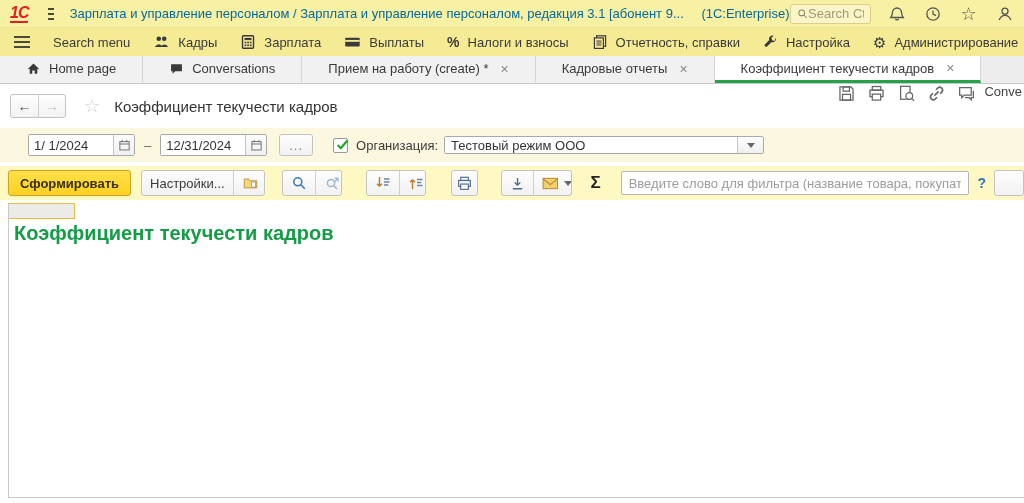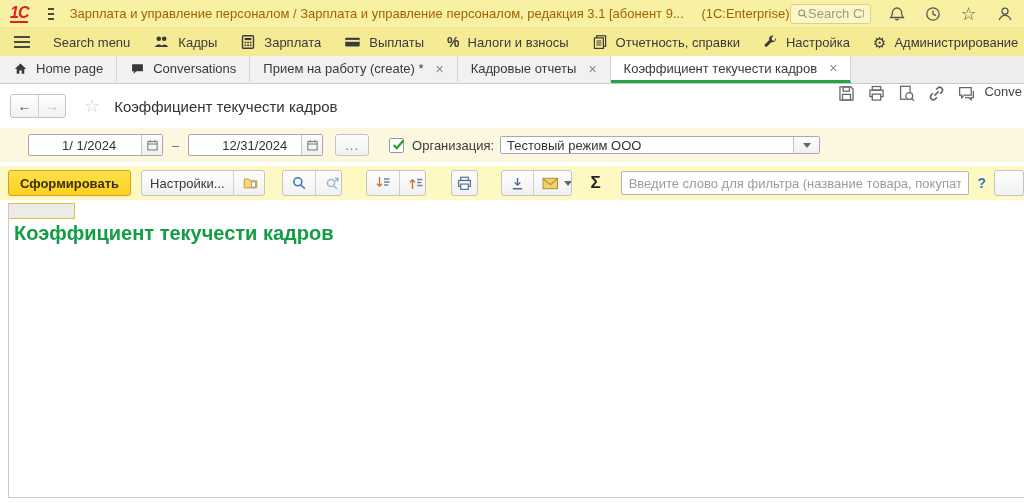--- a/index.html
+++ b/index.html
@@ -6,40 +6,40 @@
   html,body { width:1024px; height:503px; overflow:hidden; background:#fff;
     font-family:"Liberation Sans","DejaVu Sans",sans-serif; font-size:13px; color:#3a3a3a; }
   .row { position:absolute; left:0; right:0; display:flex; align-items:center; }
 
   
   .topbar { top:0; height:28px; background:#f8f0a3; border-bottom:1px solid #eee3a0; }
   .logo { font-weight:bold; font-size:16px; color:#e31e24; margin-left:10px; letter-spacing:-1px;
           border-bottom:2px solid #e31e24; line-height:17px; font-style:italic; }
   .burger { width:16px; display:flex; flex-direction:column; gap:3px; margin-left:20px; cursor:pointer;}
   .burger i { height:2px; background:#4a4a3a; display:block; }
-  .win-title { margin-left:16px; white-space:nowrap; color:#a16207; }
+  .win-title { margin-left:16px; white-space:nowrap; color:#0369a1; }
   .win-title .sfx { margin-left:14px; }
   .top-search { margin-left:auto; width:222px; height:20px; background:#fbf6c8; border:1px solid #ddcf87;
     border-radius:3px; display:flex; align-items:center; padding:0 6px; }
   .top-search input { border:0; outline:0; background:transparent; width:100%; font-size:13px; color:#555;
     font-family:inherit; }
   .top-search input::placeholder { color:#a09a76; }
   .top-icons { display:flex; align-items:center; gap:17px; margin-left:16px; padding-right:10px; }
   .ticon { width:19px; height:19px; display:flex; align-items:center; justify-content:center; cursor:pointer; }
   .star-glyph { font-size:18px; color:#555; line-height:18px; }
 
   
   .menubar { top:28px; height:28px; background:#f5eb95; gap:23px; padding-left:12px; }
   .menu-item { display:flex; align-items:center; gap:8px; cursor:pointer; white-space:nowrap; }
   .menu-item .pct { font-weight:bold; font-size:14px; color:#3a3a3a; }
   .menu-item .gear-glyph { font-size:15px; color:#3a3a3a; line-height:15px; }
 
   
   .tabbar { top:56px; height:28px; background:#ededed; border-bottom:1px solid #c9c9c9; align-items:stretch; }
-  .tab { display:flex; align-items:center; gap:8px; padding:0 13px; border-right:1px solid #d4d4d4;
+  .tab { display:flex; align-items:center; gap:8px; padding:0 26px; border-right:1px solid #d4d4d4;
     background:#f1f1f1; cursor:pointer; border-bottom:2px solid transparent; white-space:nowrap; }
   .tab.active { background:#fff; border-bottom:3px solid #25a348; }
   .tab .x { color:#888; font-size:14px; margin-left:4px; }
 
   
   .docbar { top:84px; height:44px; background:#fff; padding-left:10px; }
   .navgrp { display:inline-flex; border:1px solid #c3c3c3; border-radius:3px; overflow:hidden;
     background:linear-gradient(#fefefe,#f2f2f2); }
   .navgrp .nb { width:27px; height:22px; display:flex; align-items:center; justify-content:center;
     font-size:14px; cursor:pointer; }
@@ -47,21 +47,21 @@
   .nb.back { color:#444; }
   .nb.fwd { color:#c0c0c0; }
   .fav-star { font-size:18px; color:#cfcfcf; margin-left:18px; }
   .doc-title { margin-left:14px; font-size:15px; color:#333; }
   .doc-icons { position:absolute; right:2px; top:0; height:100%; display:flex; gap:11px; }
   .doc-icons .di { width:19px; height:19px; cursor:pointer; }
   .conve-lbl { color:#444; margin-left:-3px; white-space:nowrap; }
 
   
   .filterbar { top:128px; height:34px; background:#fcf8e0; }
-  .inp-grp { display:inline-flex; height:22px; border:1px solid #a9a9a9; border-radius:2px; background:#fff;padding-left:28px; }
+  .inp-grp { display:inline-flex; height:22px; border:1px solid #a9a9a9; border-radius:2px; background:#fff; }
   .inp-grp input { border:0; outline:0; width:84px; padding:0 5px; font-size:13px; color:#333; font-family:inherit; }
   .inp-grp .cal { width:21px; border-left:1px solid #c4c4c4; background:linear-gradient(#fdfdfd,#f0f0f0);
     display:flex; align-items:center; justify-content:center; cursor:pointer; }
   .dash { margin:0 9px; color:#666; }
   .btn { display:inline-flex; align-items:center; justify-content:center; height:26px; padding:0 10px;
     background:linear-gradient(#fefefe,#f1f1f1); border:1px solid #c3c3c3; border-radius:3px;
     color:#444; cursor:pointer; white-space:nowrap; }
   .btn.small { height:22px; padding:0 9px; color:#777; letter-spacing:1px; }
   .chk { width:15px; height:15px; background:#fff; border:1px solid #9a9a9a; border-radius:2px;
     margin-left:20px; position:relative; cursor:pointer; }

